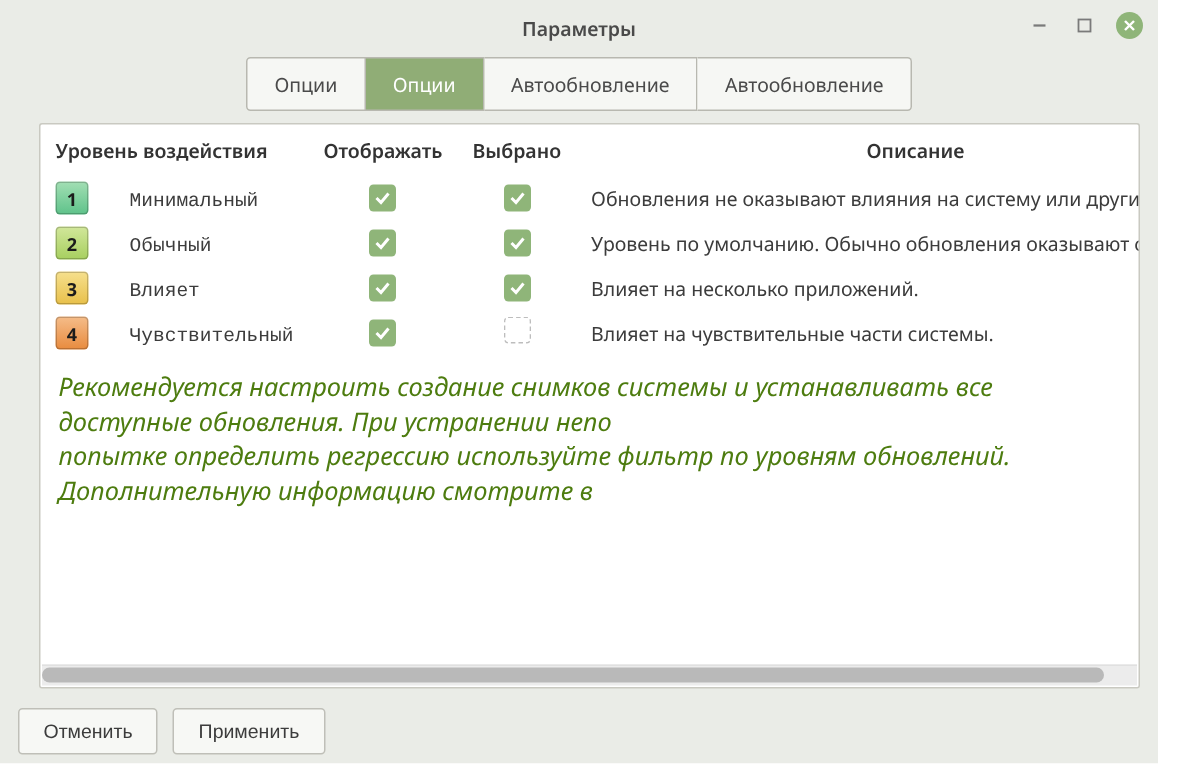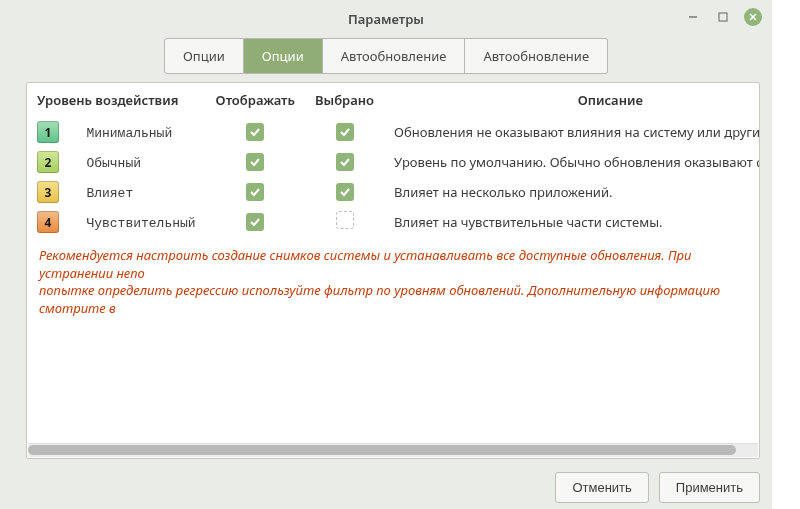--- a/index.html
+++ b/index.html
@@ -26,25 +26,25 @@
   .lvl-badge { display:inline-flex; width:22px; height:22px; border-radius:3px; align-items:center; justify-content:center; font-weight:700; color:#1b1b1b; font-size:12px; box-shadow: inset 0 0 0 1px rgba(0,0,0,0.2); }
   .lvl1 { background:linear-gradient(#a3dfb4,#5ec28a); }
   .lvl2 { background:linear-gradient(#d2e79b,#a7cf5f); }
   .lvl3 { background:linear-gradient(#f6e08e,#e8c04a); }
   .lvl4 { background:linear-gradient(#f5bd8a,#e88b3e); }
   .lvl-name { display:inline-block; vertical-align:middle; margin-left:24px;font-family:Liberation Mono, monospace; }
   .chk { display:inline-flex; width:18px; height:18px; border-radius:3px; align-items:center; justify-content:center; }
   .chk.on { background:#8fb579; }
   .chk.off { border:1.5px dashed #bdbdbd; }
   .chk.on svg { width:12px; height:12px; }
-  .note { padding:10px 12px 4px 12px; font-style:italic; color:#c2410c; font-size:13px; line-height:1.35; white-space:pre-wrap; overflow:hidden; }
+  .note { padding:10px 12px 4px 12px; font-style:italic; color:#4d7c0f; font-size:17px; line-height:1.35; white-space:pre-wrap; overflow:hidden; }
   .filler { flex:1; }
   .hscroll { height:14px; background:#ececec; position:relative; margin:0 1px 1px 1px; border-top:1px solid #e0e0e0; }
   .hscroll .thumb { position:absolute; left:0; top:1px; height:10px; width:97%; background:#b9b9b9; border-radius:5px; }
-  .footer { height:44px; display:flex; justify-content:flex-end; align-items:center; gap:10px; padding:0 12px; }
+  .footer { height:44px; display:flex; align-items:center; gap:10px; padding:0 12px; }
   .btn { background:#f7f8f5; border:1px solid #bfbfb8; border-radius:3px; padding:7px 16px; font-size:13px; color:#3c3c3c; cursor:pointer; }
 </style>
 </head>
 <body>
 <div class="window">
 
   <div class="titlebar">
     <span class="title">Параметры</span>
     <div class="win-controls">
       <span class="winbtn">

